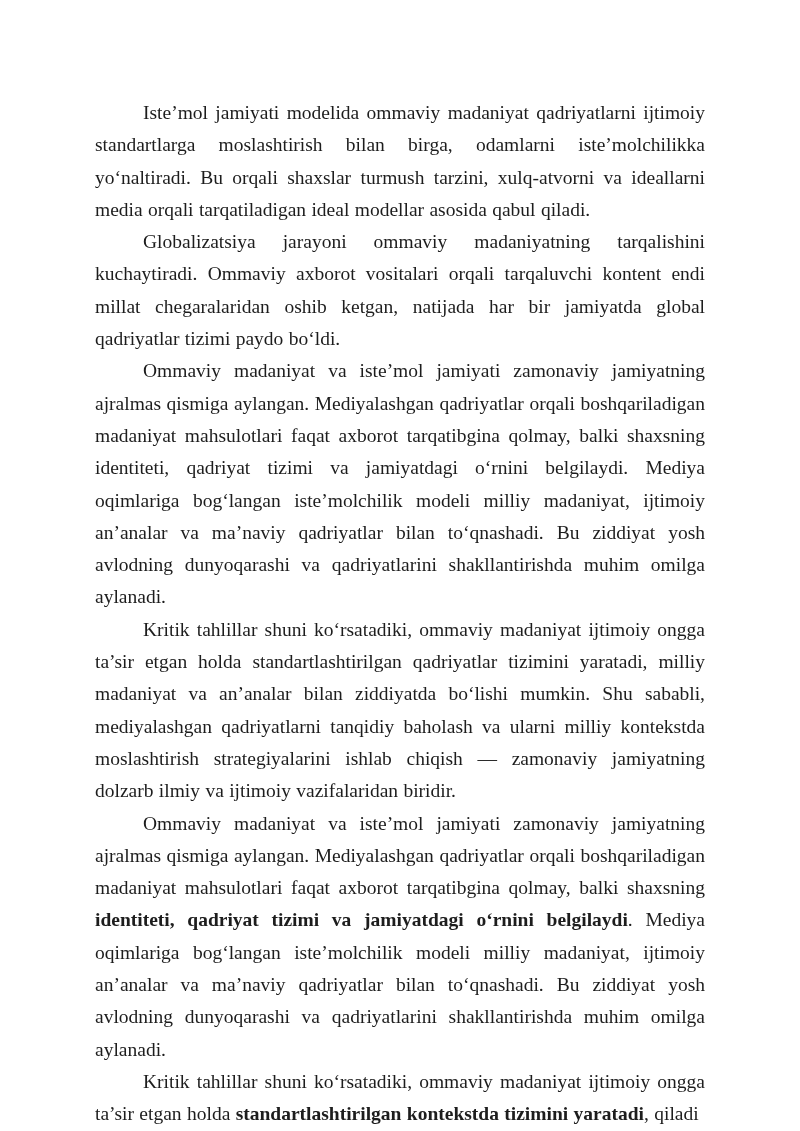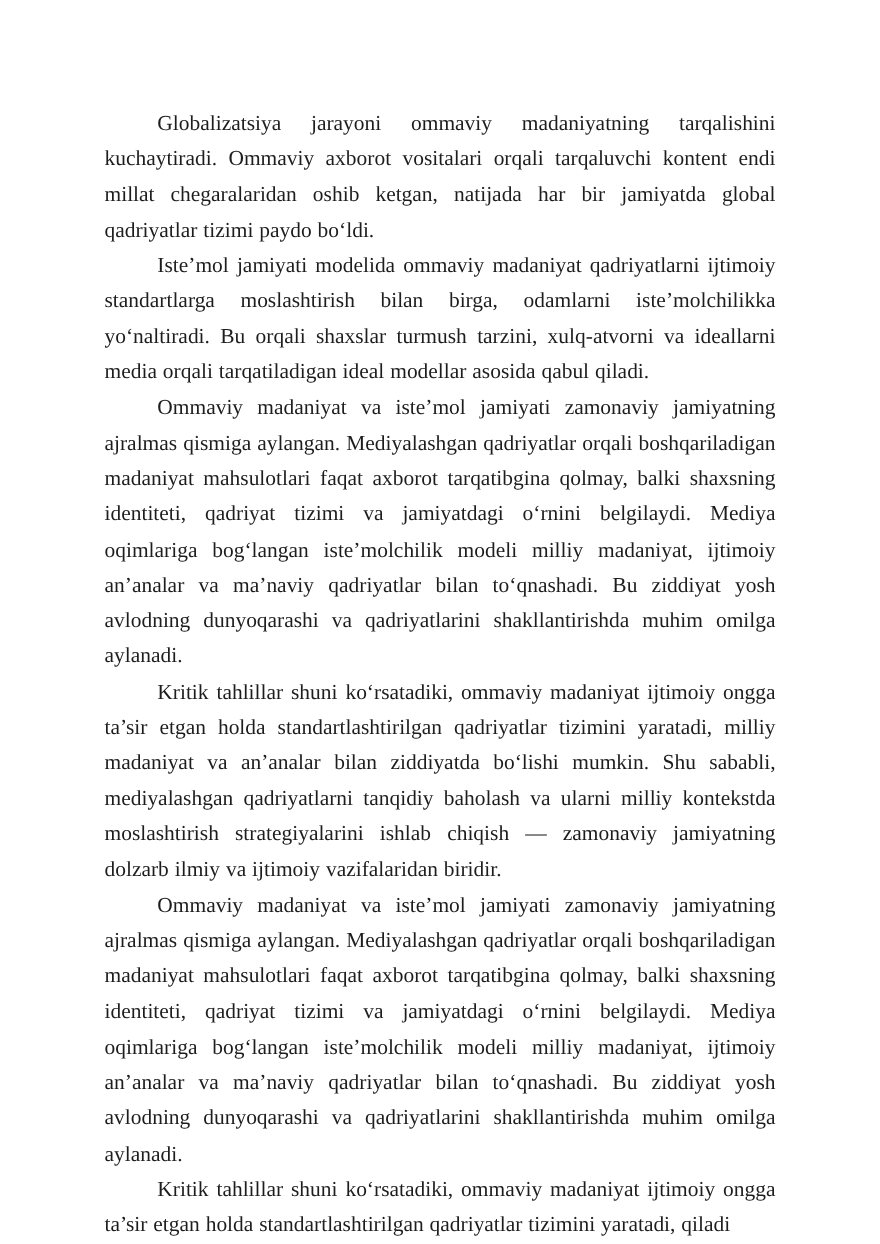--- a/index.html
+++ b/index.html
@@ -24,35 +24,35 @@
     text-align: justify;
     text-rendering: optimizeLegibility;
   }
   .doc-body p {
     margin: 0;
     padding: 0;
     text-indent: 48px;
     word-spacing: 0.5px;
   }
   .doc-body b {
-    font-weight: normal;
+    font-weight: bold;
   }
 </style>
 </head>
 <body>
 
 <div class="page">
   <div class="doc-body">
 
+    <p><span>Iste’mol jamiyati modelida ommaviy madaniyat qadriyatlarni ijtimoiy standartlarga moslashtirish bilan birga, odamlarni iste’molchilikka yo‘naltiradi. Bu orqali shaxslar turmush tarzini, xulq-atvorni va ideallarni media orqali tarqatiladigan ideal modellar asosida qabul qiladi.</span></p>
+
     <p><span>Globalizatsiya jarayoni ommaviy madaniyatning tarqalishini kuchaytiradi. Ommaviy axborot vositalari orqali tarqaluvchi kontent endi millat chegaralaridan oshib ketgan, natijada har bir jamiyatda global qadriyatlar tizimi paydo bo‘ldi.</span></p>
-
-    <p><span>Iste’mol jamiyati modelida ommaviy madaniyat qadriyatlarni ijtimoiy standartlarga moslashtirish bilan birga, odamlarni iste’molchilikka yo‘naltiradi. Bu orqali shaxslar turmush tarzini, xulq-atvorni va ideallarni media orqali tarqatiladigan ideal modellar asosida qabul qiladi.</span></p>
 
     <p><span>Ommaviy madaniyat va iste’mol jamiyati zamonaviy jamiyatning ajralmas qismiga aylangan. Mediyalashgan qadriyatlar orqali boshqariladigan madaniyat mahsulotlari faqat axborot tarqatibgina qolmay, balki shaxsning identiteti, qadriyat tizimi va jamiyatdagi o‘rnini belgilaydi. Mediya oqimlariga bog‘langan iste’molchilik modeli milliy madaniyat, ijtimoiy an’analar va ma’naviy qadriyatlar bilan to‘qnashadi. Bu ziddiyat yosh avlodning dunyoqarashi va qadriyatlarini shakllantirishda muhim omilga aylanadi.</span></p>
 
     <p><span>Kritik tahlillar shuni ko‘rsatadiki, ommaviy madaniyat ijtimoiy ongga ta’sir etgan holda standartlashtirilgan qadriyatlar tizimini yaratadi, milliy madaniyat va an’analar bilan ziddiyatda bo‘lishi mumkin. Shu sababli, mediyalashgan qadriyatlarni tanqidiy baholash va ularni milliy kontekstda moslashtirish strategiyalarini ishlab chiqish — zamonaviy jamiyatning dolzarb ilmiy va ijtimoiy vazifalaridan biridir.</span></p>
 
     <p><span>Ommaviy madaniyat va iste’mol jamiyati zamonaviy jamiyatning ajralmas qismiga aylangan. Mediyalashgan qadriyatlar orqali boshqariladigan madaniyat mahsulotlari faqat axborot tarqatibgina qolmay, balki shaxsning </span><b>identiteti, qadriyat tizimi va jamiyatdagi o‘rnini belgilaydi</b><span>. Mediya oqimlariga bog‘langan iste’molchilik modeli milliy madaniyat, ijtimoiy an’analar va ma’naviy qadriyatlar bilan to‘qnashadi. Bu ziddiyat yosh avlodning dunyoqarashi va qadriyatlarini shakllantirishda muhim omilga aylanadi.</span></p>
 
-    <p><span>Kritik tahlillar shuni ko‘rsatadiki, ommaviy madaniyat ijtimoiy ongga ta’sir etgan holda </span><b>standartlashtirilgan qadriyatlar tizimini yaratadi</b><span>, qiladi</span></p>
+    <p><span>Kritik tahlillar shuni ko‘rsatadiki, ommaviy madaniyat ijtimoiy ongga ta’sir etgan holda </span><b>standartlashtirilgan kontekstda tizimini yaratadi</b><span>, qiladi</span></p>
 
   </div>
 </div>
 
 </body></html>

